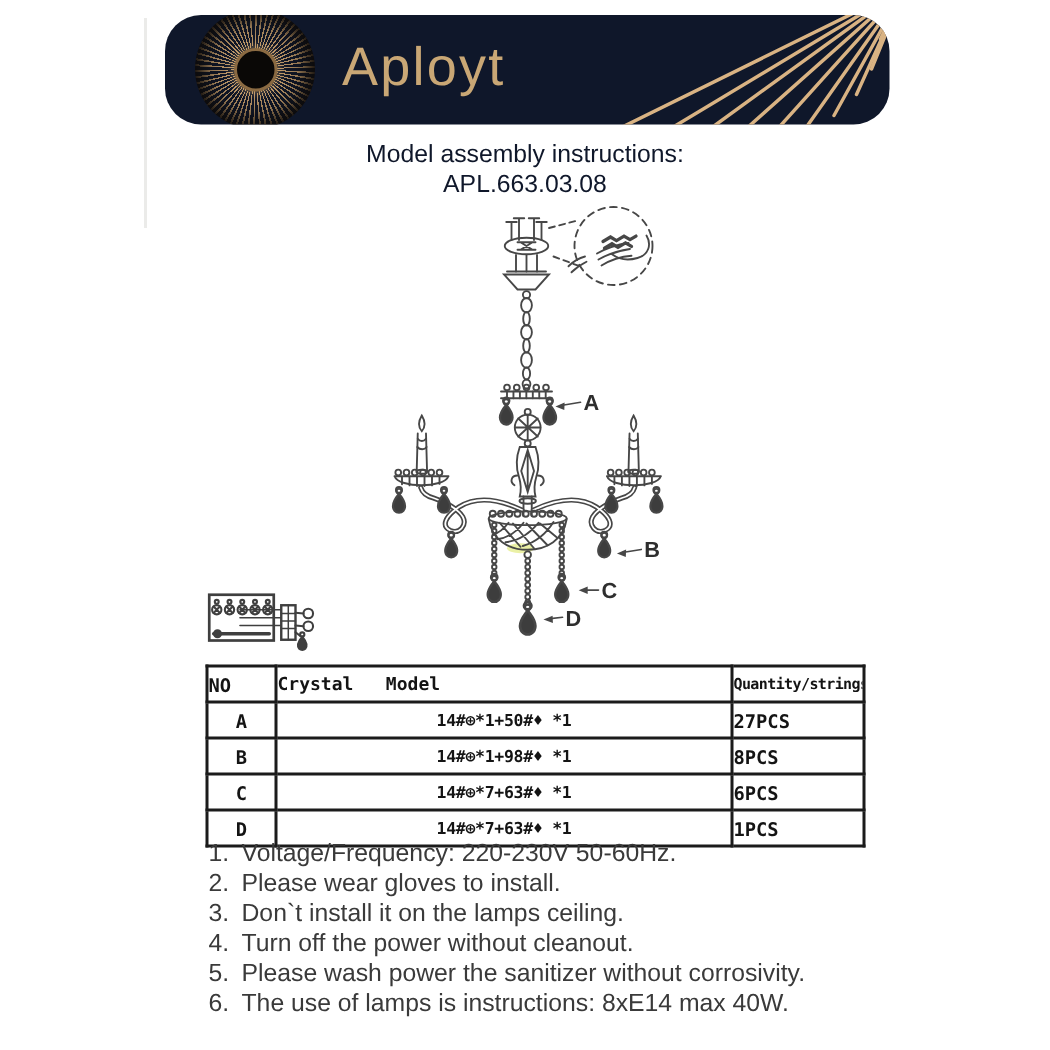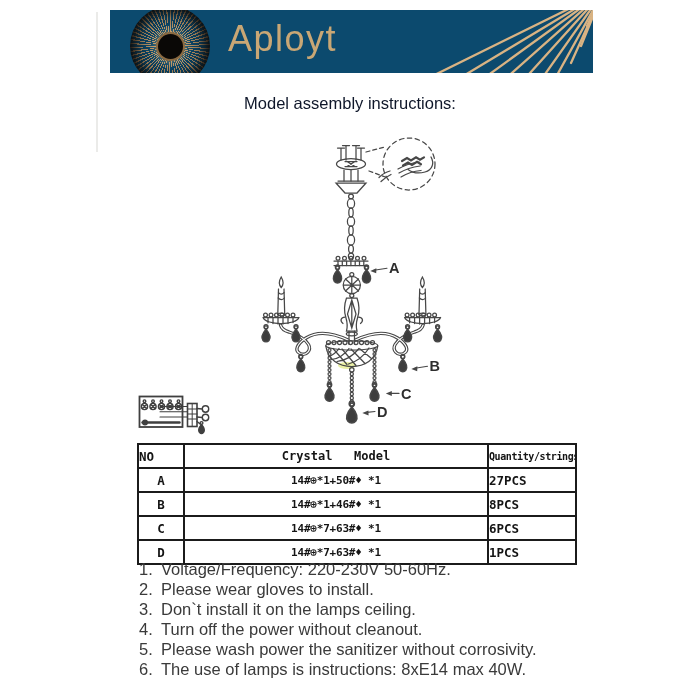--- a/index.html
+++ b/index.html
@@ -1,21 +1,21 @@
 <!DOCTYPE html>
 <html><head>
 <meta charset="utf-8">
 <style>
   html,body{margin:0;padding:0;background:#fff;}
   .page{position:relative;width:700px;height:700px;background:#ffffff;overflow:hidden;
         font-family:"Liberation Sans",sans-serif;}
   .edge-line{position:absolute;left:96px;top:12px;width:2px;height:140px;background:#ebebe9;}
 
   
-  .banner{position:absolute;left:110px;top:10px;width:483px;height:63px;background:#0c4a6e;overflow:hidden;}
+  .banner{position:absolute;left:110px;top:10px;width:483px;height:73px;background:#0f172a;overflow:hidden;border-radius:24px;}
   .burst{position:absolute;left:20px;top:-4px;width:80px;height:80px;border-radius:50%;
     background:
       radial-gradient(circle, rgba(13,10,8,0) 0 30%, rgba(13,10,8,.25) 50%, #0d0a08 74%),
       repeating-conic-gradient(#c09a6b 0deg 2deg, rgba(13,10,8,0) 2deg 5.8deg);}
   .burst-core{position:absolute;left:50%;top:50%;width:25px;height:25px;margin:-14.5px 0 0 -14.5px;
     border-radius:50%;background:#0a0806;border:2px solid #8a6a42;
     box-shadow:0 0 6px 1px rgba(205,165,105,.55);}
   .brand{position:absolute;left:118px;top:50%;transform:translateY(-56%);
     color:#c9a775;font-size:36px;letter-spacing:1.5px;font-weight:400;}
   .rays{position:absolute;right:0;top:0;}
@@ -30,21 +30,21 @@
 
   
   table.crystal{position:absolute;left:137px;top:443px;width:438px;table-layout:fixed;
     border-collapse:collapse;font-family:"DejaVu Sans Mono","Liberation Mono",monospace;
     font-weight:bold;color:#141414;}
   table.crystal th,table.crystal td{border:2px solid #1b1b1b;padding:0;height:22px;overflow:hidden;}
   .col-no{width:46px;}
   .col-model{width:304px;}
   .col-qty{width:88px;}
   th.h-no{font-size:12.5px;text-align:left;}
-  th.h-model{font-size:12px;text-align:center;white-space:pre;}
+  th.h-model{font-size:12px;text-align:left;white-space:pre;}
   th.h-qty{font-size:10px;letter-spacing:-0.4px;text-align:center;}
   td.c-no{font-size:12.5px;text-align:center;}
   td.c-model{font-size:11px;text-align:center;padding-left:9px;white-space:pre;letter-spacing:-0.2px;}
   td.c-qty{font-size:12.5px;text-align:left;}
 
   
   .instructions{position:absolute;left:137px;top:559px;width:470px;color:#3a3a3a;}
   .instr-row{display:flex;font-size:16.5px;line-height:20px;}
   .instr-num{width:22px;flex:0 0 22px;padding-left:2px;}
   .instr-text{flex:1;}
@@ -73,20 +73,21 @@
         <path d="M205,-18 L158,67"></path>
         <path d="M205,-18 L173,53"></path>
         <path d="M205,-18 L183,36"></path>
         <path d="M205,-18 L189,16"></path>
       </g>
     </svg>
   </div>
 
   <div class="title">
     <div>Model assembly instructions:</div>
+    <div>APL.663.03.08</div>
   </div>
 
   <svg class="chandelier" width="330" height="302" viewBox="130 133 330 302">
     <defs>
       <g id="drop">
         <circle cx="0" cy="-2.2" r="1.7" fill="none"></circle>
         <path d="M0,0 C-3,3.6 -4.6,7.2 -2.6,9.8 A3.4,3.4 0 0 0 2.6,9.8 C4.6,7.2 3,3.6 0,0 Z" fill="#3d3d3d"></path>
       </g>
     </defs>
 
@@ -330,21 +331,21 @@
       <th class="h-model">Crystal   Model</th>
       <th class="h-qty">Quantity/strings</th>
     </tr>
     <tr>
       <td class="c-no">A</td>
       <td class="c-model">14#⊕*1+50#♦ *1</td>
       <td class="c-qty">27PCS</td>
     </tr>
     <tr>
       <td class="c-no">B</td>
-      <td class="c-model">14#⊕*1+46#♦ *1</td>
+      <td class="c-model">14#⊕*1+98#♦ *1</td>
       <td class="c-qty">8PCS</td>
     </tr>
     <tr>
       <td class="c-no">C</td>
       <td class="c-model">14#⊕*7+63#♦ *1</td>
       <td class="c-qty">6PCS</td>
     </tr>
     <tr>
       <td class="c-no">D</td>
       <td class="c-model">14#⊕*7+63#♦ *1</td>

